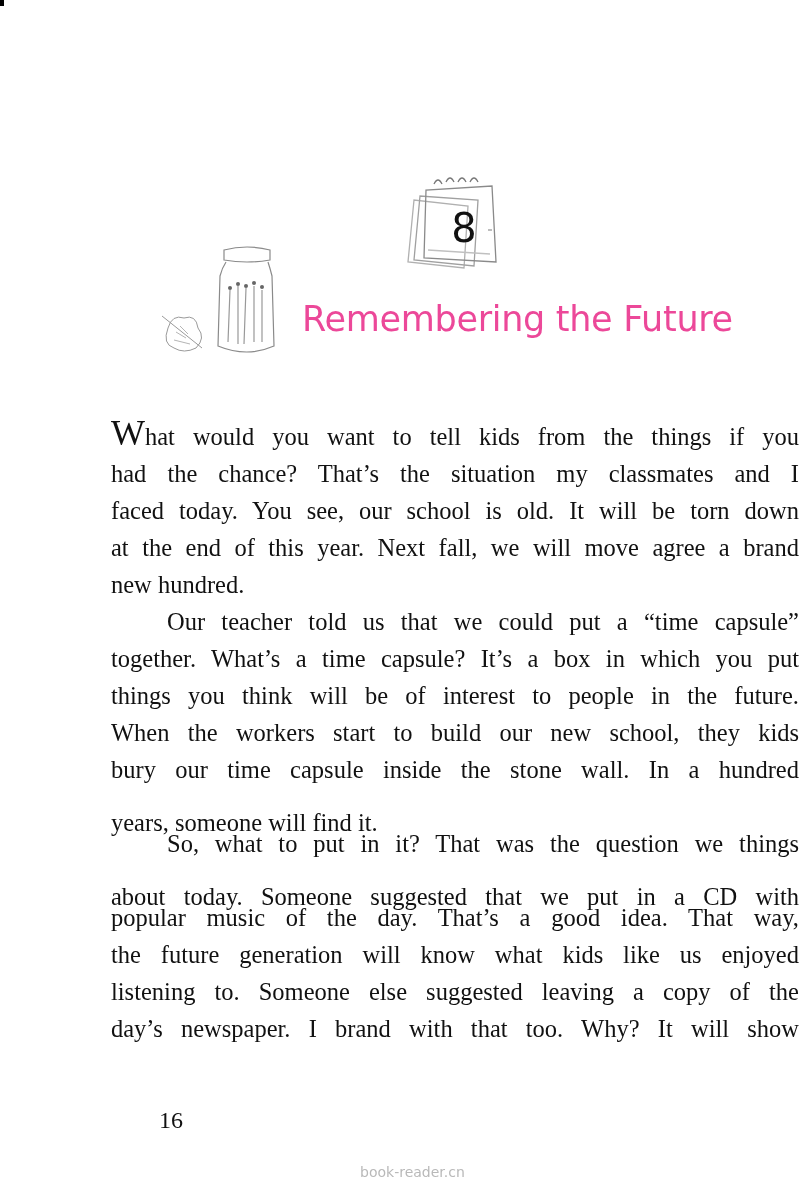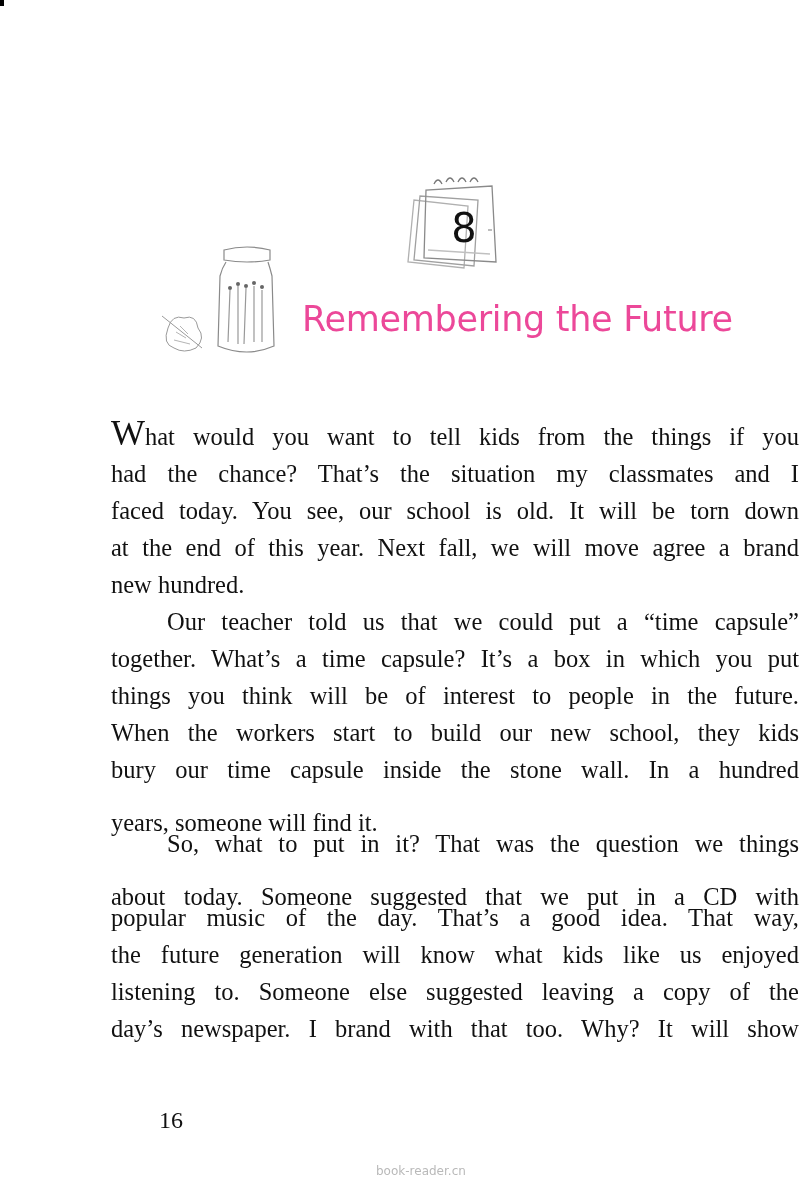--- a/index.html
+++ b/index.html
@@ -9,21 +9,21 @@
     .chapter-num { position: absolute; left: 446px; top: 208px; width: 36px; text-align: center; font-family: "DejaVu Sans", sans-serif; font-size: 40px; line-height: 1; color: #111; }
     .jar { position: absolute; left: 212px; top: 246px; width: 70px; height: 112px; }
     .leaf { position: absolute; left: 156px; top: 308px; width: 52px; height: 46px; }
     .chapter-title { position: absolute; left: 302px; top: 294px; font-family: "DejaVu Sans", sans-serif; font-size: 35px; line-height: 50px; color: #ec4899; white-space: nowrap; letter-spacing: -0.3px; }
     .body-text { position: absolute; left: 111px; top: 418px; width: 688px; }
     .line { position: absolute; left: 0; height: 37px; font-size: 24.5px; line-height: 37px; white-space: nowrap; text-align: justify; text-align-last: justify; width: 688px; }
     .line.last { text-align-last: left; }
     .line.indent { left: 56px; width: 632px; }
     .dropcap { font-size: 36px; line-height: 30px; }
     .page-number { position: absolute; left: 111px; top: 1105px; font-size: 24px; line-height: 30px; margin-left: 48px; }
-    .watermark { position: absolute; left: 376px; top: 1164px; font-family: "DejaVu Sans", sans-serif; font-size: 12px; color: #b9b9b9; }
+    .watermark { position: absolute; left: 360px; top: 1164px; font-family: "DejaVu Sans", sans-serif; font-size: 14px; color: #b9b9b9; }
   </style>
 </head>
 <body>
 
 <div class="corner-mark"></div>
 
 <svg class="calendar" viewBox="0 0 100 100">
   <g fill="none" stroke="#8a8a8a" stroke-width="1.3">
     <path d="M10 30 L4 92 L60 98 L64 36 Z" stroke="#b0b0b0"></path>
     <path d="M16 26 L10 90 L70 96 L74 30 Z" stroke="#a0a0a0"></path>

